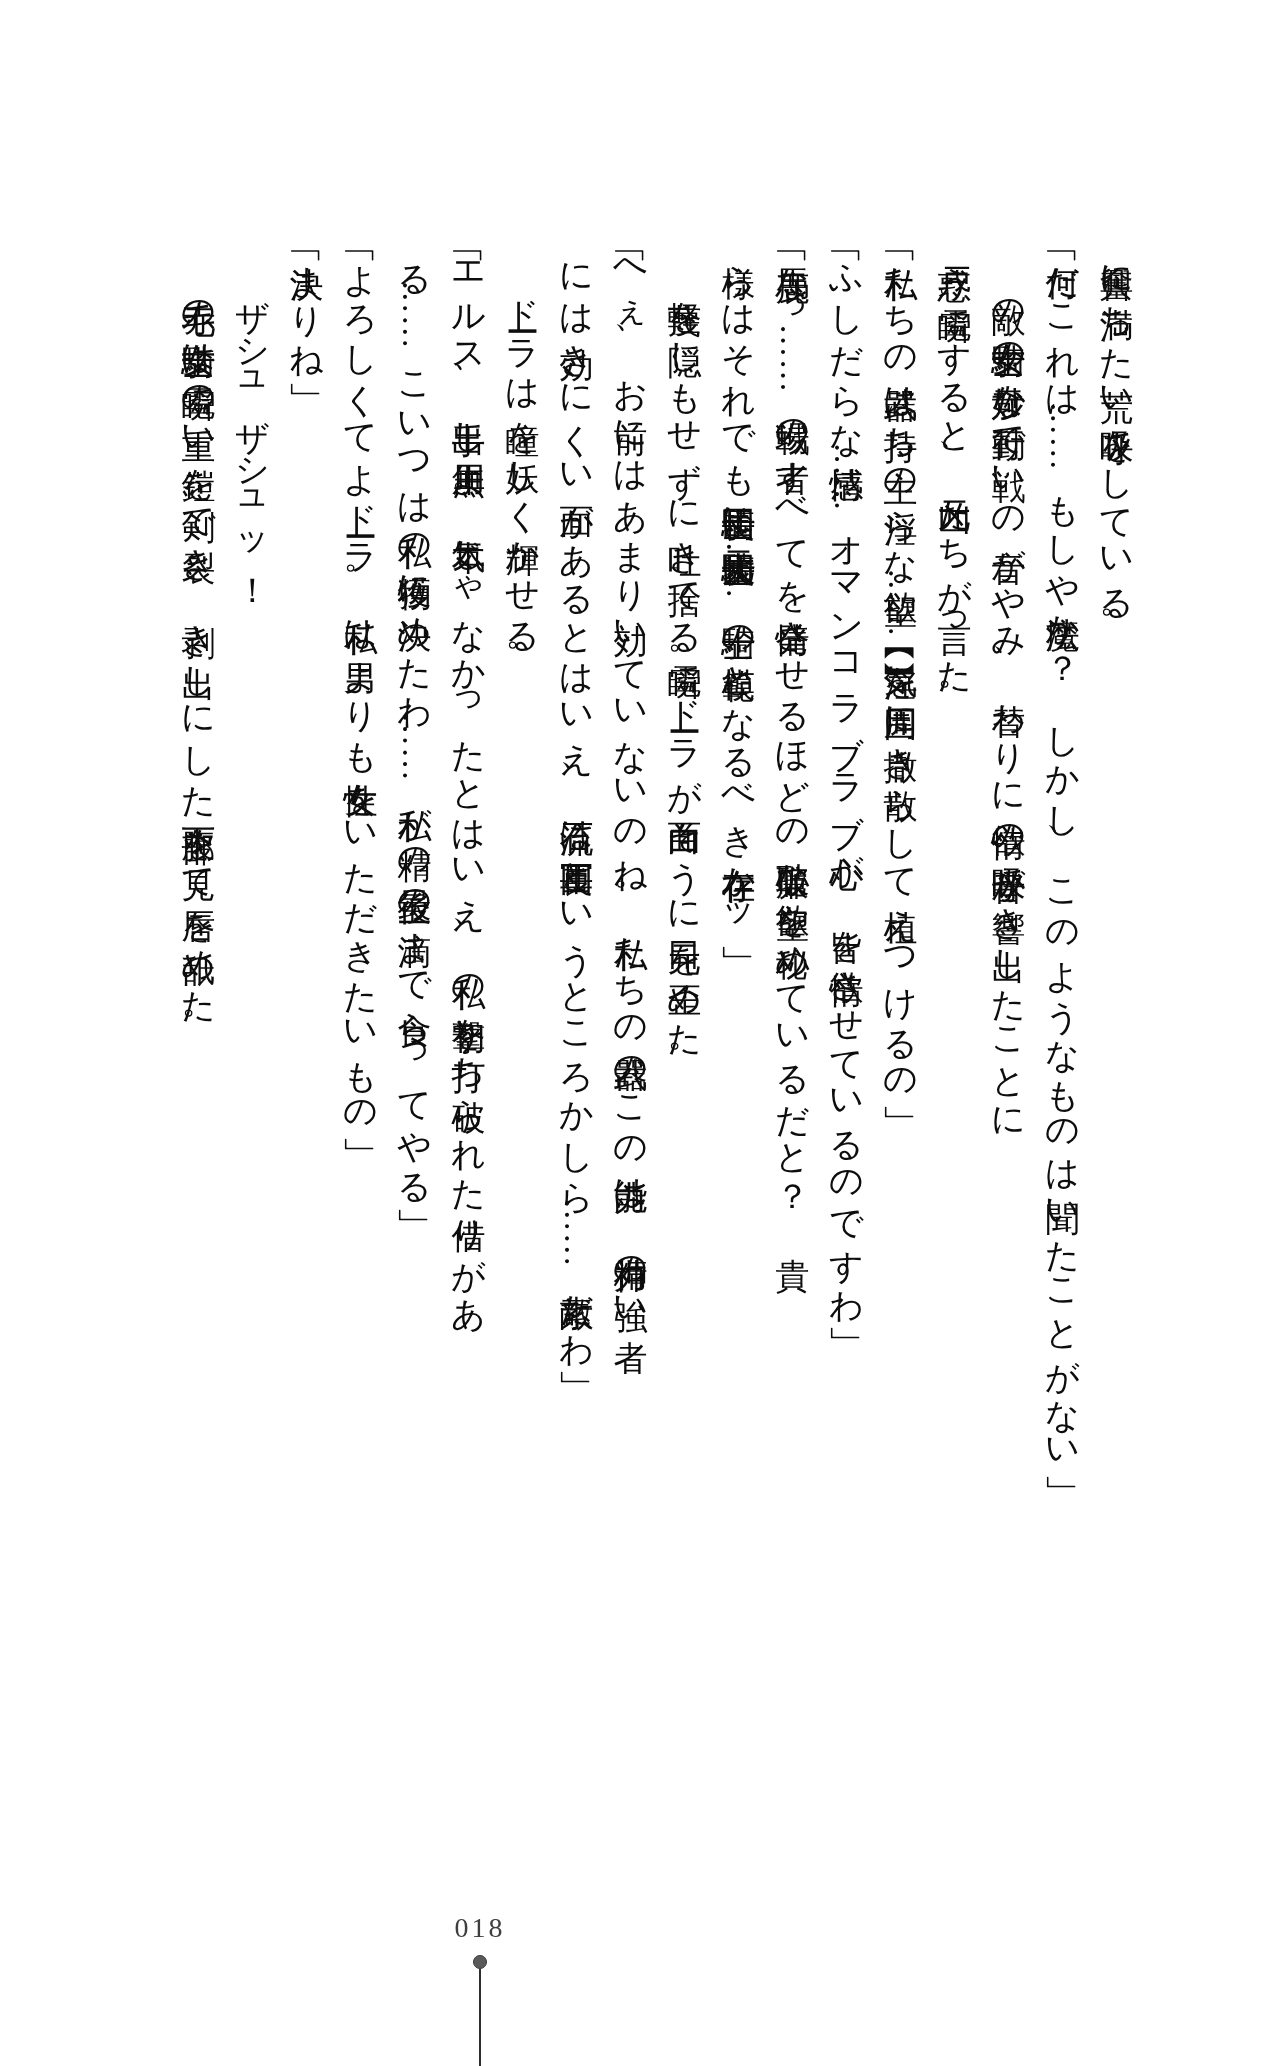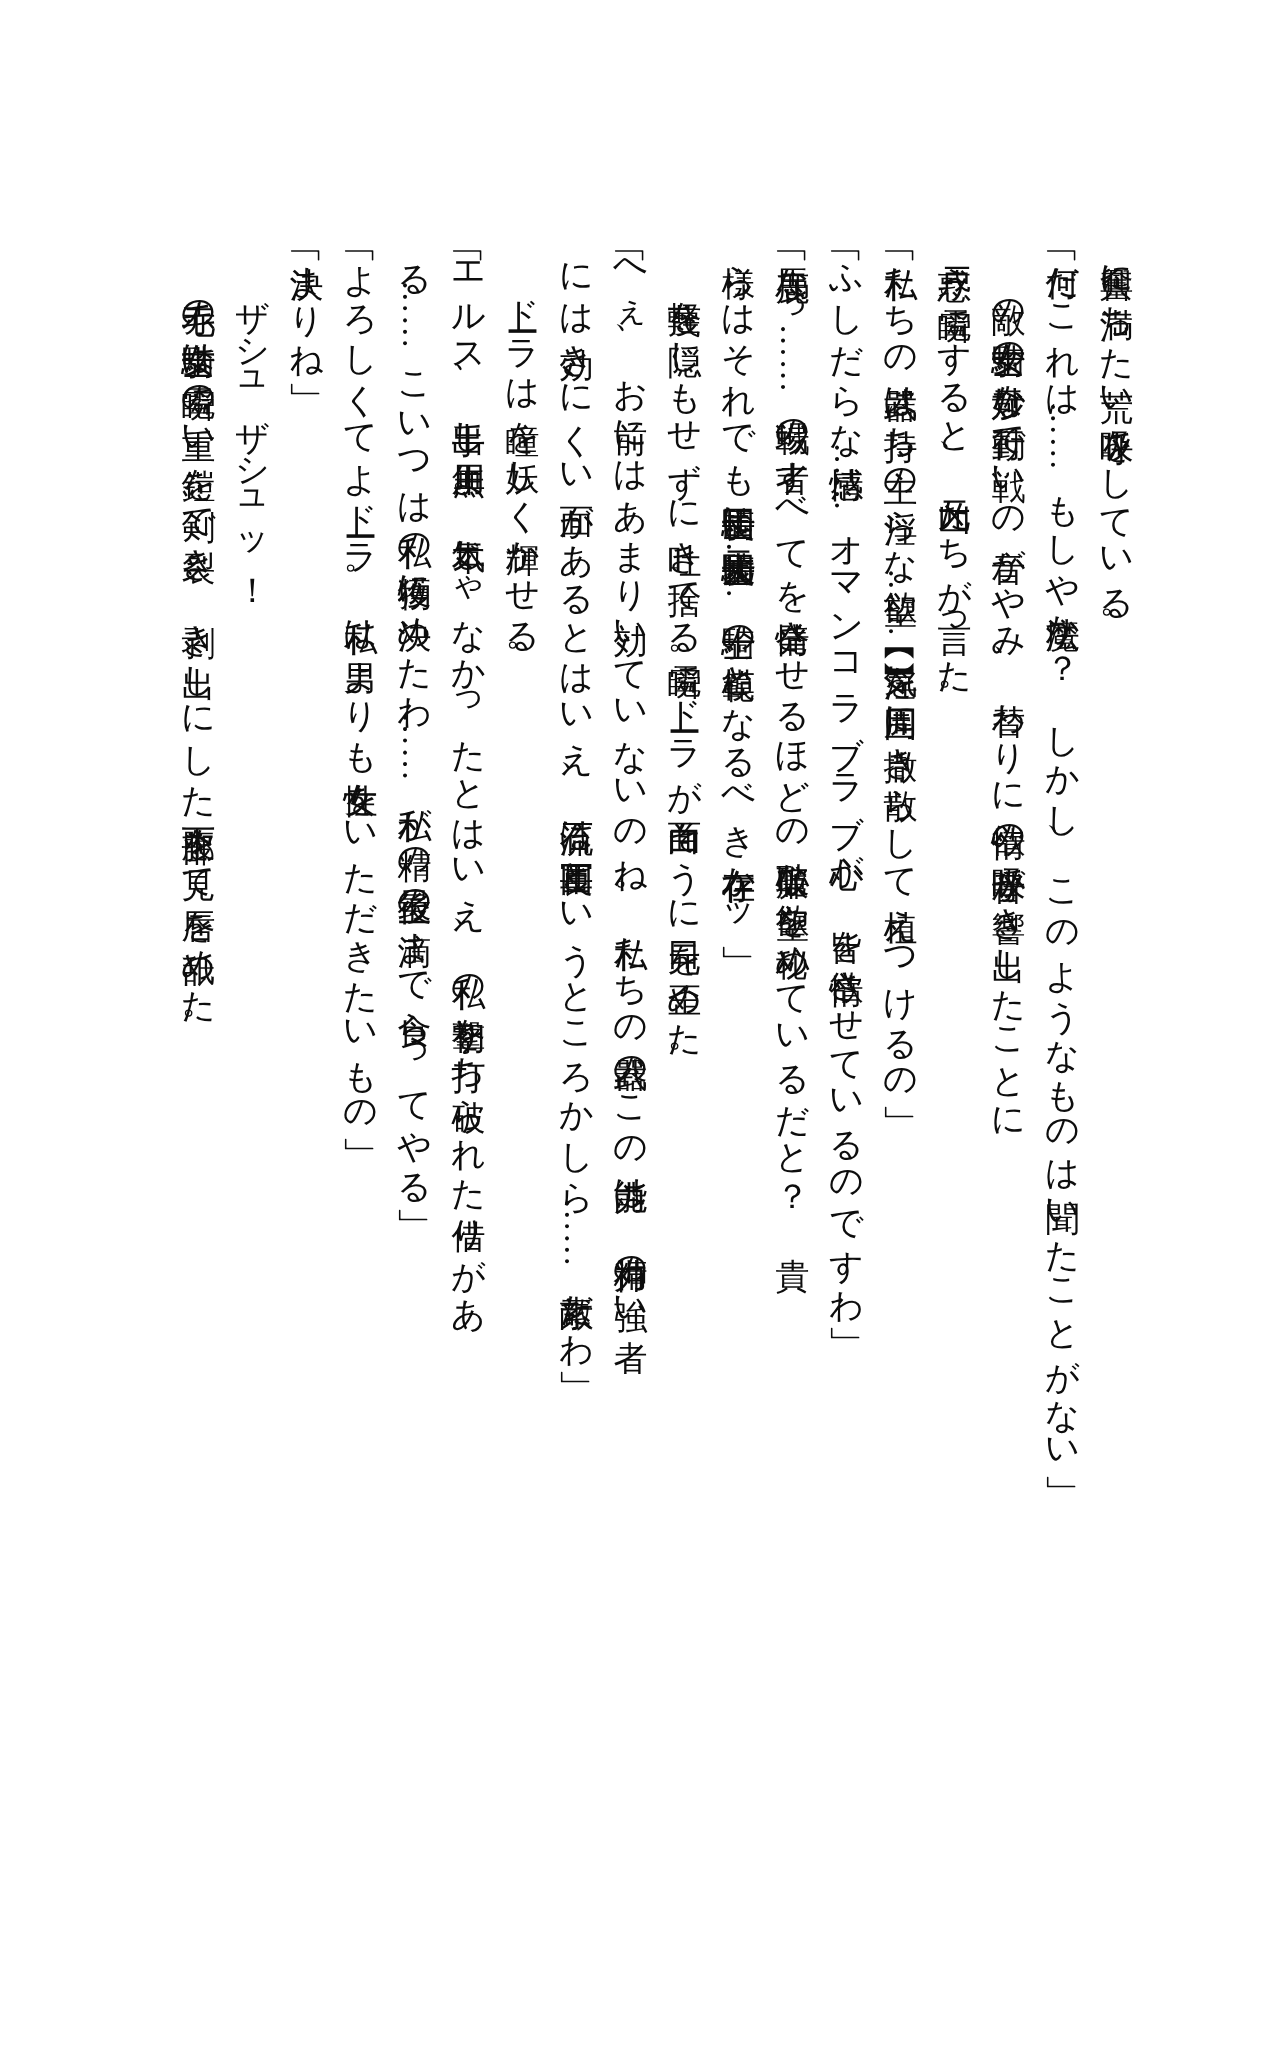--- a/index.html
+++ b/index.html
@@ -98,14 +98,19 @@
     <p class="text-line">には効きにくい面があるとはいえ、流石は軍団長というところかしら……素敵だわ」</p>
     <p class="text-line">　ドーラは瞳を妖しく輝かせる。</p>
     <p class="text-line">「エルス、手出し無用よ。本気じゃなかったとはいえ、私の初撃を打ち破られた借りがあ</p>
     <p class="text-line">る……こいつは私の獲物に決めたわ……私が精の最後の一滴まで食らってやる」</p>
     <p class="text-line">「よろしくてよドーラ。私は男よりも女性をいただきたいもの」</p>
     <p class="text-line">「決まりね」</p>
     <p class="text-line">　ザシュザシュッ！</p>
     <p class="text-line">　赤毛の女騎士は瞬電の重い鎧を剣で裂き、剥き出しにした下腹部を見て唇を舐めた。</p>
   </div>
 
+  <div class="folio">
+    <div class="page-number">018</div>
+    <div class="dot-ornament"></div>
+    <div class="line-ornament"></div>
+  </div>
 
 </div>
 
 </body></html>

